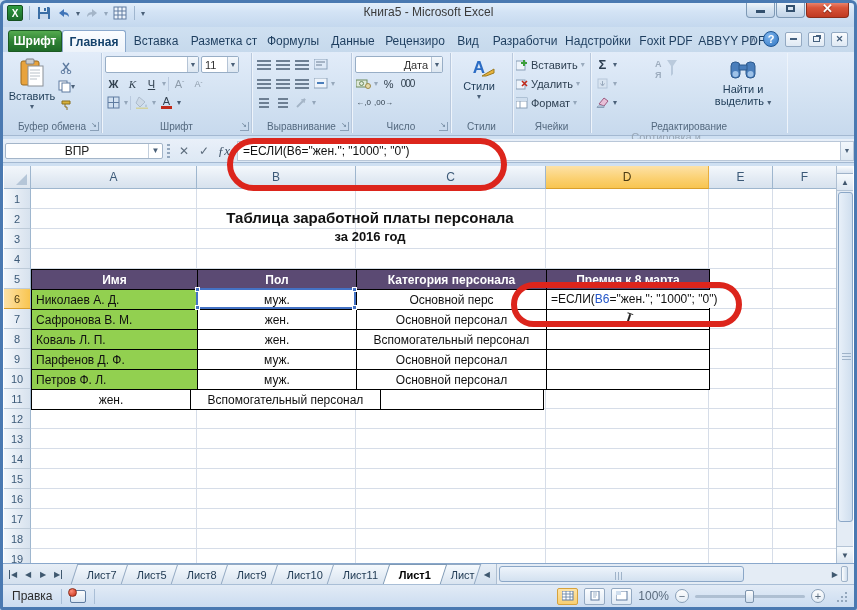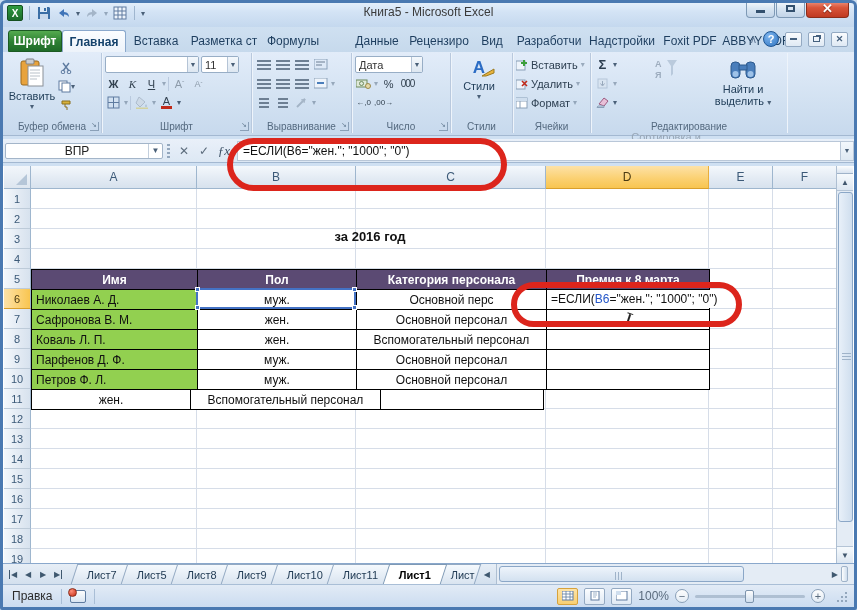--- a/index.html
+++ b/index.html
@@ -200,21 +200,21 @@
     </div>
   </div>
 
   <div class="tabrow">
     <div id="ribbon-tabs" style="display:flex; align-items:flex-end; height:25px;">
         <div class="rtab file" style="width: 54px;">Шрифт</div>
         <div class="rtab active" style="width: 64px;">Главная</div>
         <div class="rtab" style="width: 60px;">Вставка</div>
         <div class="rtab" style="width: 76px;">Разметка ст</div>
         <div class="rtab" style="width: 62px;">Формулы</div>
-        <div class="rtab" style="width: 58px; margin-left: 24px;">Данные</div>
+        <div class="rtab" style="width: 58px;">Данные</div>
         <div class="rtab" style="width: 66px;">Рецензиро</div>
         <div class="rtab" style="width: 40px;">Вид</div>
         <div class="rtab" style="width: 74px;">Разработчи</div>
         <div class="rtab" style="width: 72px;">Надстройки</div>
         <div class="rtab" style="width: 64px;">Foxit PDF</div>
         <div class="rtab" style="width: 78px;">ABBYY PDF T</div>
       </div>
     <div class="tabrow-right">
       <span class="chev-up">∧</span>
       <span class="help-btn">?</span>
@@ -374,21 +374,21 @@
             </svg>
           </span>
         <span class="caret grayed">▾</span>
       </div>
       <div class="rgroup-label">Выравнивание</div>
       <div class="launcher">↘</div>
     </div>
 
     <div class="rgroup" style="width:99px;">
       <div class="minirow">
-        <div class="combo" style="width:68px;">
+        <div class="combo" style="width:88px;text-align:right;">
             <span class="cval">Дата</span>
             <span class="cdrop">▼</span>
           </div>
       </div>
       <div class="minirow">
         <span class="tbtn">
             <svg width="15" height="11">
               <rect x="0" y="2" width="11" height="7" fill="#dfe9d8" stroke="#6d8a5c"></rect>
               <circle cx="5.5" cy="5.5" r="2" fill="none" stroke="#6d8a5c"></circle>
               <circle cx="12" cy="8" r="2.5" fill="#e5d9a8" stroke="#9c8a4a"></circle>
@@ -550,20 +550,21 @@
       </div>
     <div class="gridbg"></div>
     <div class="vline" style="left: 193px;"></div>
       <div class="vline" style="left: 352px;"></div>
       <div class="vline" style="left: 542px;"></div>
       <div class="vline" style="left: 705px;"></div>
       <div class="vline" style="left: 769px;"></div>
       <div class="vline" style="left: 833px;"></div>
       <div id="vlines"></div>
 
+    <div class="sheet-title" style="top:43px; font-size:15px;">Таблица заработной платы персонала</div>
     <div class="sheet-title" style="top:63px; font-size:13px;">за 2016 год</div>
 
     <div class="xl-table">
       <div class="trow">
         <div class="tcell hdr w-a">Имя</div>
         <div class="tcell hdr w-b">Пол</div>
         <div class="tcell hdr w-c">Категория персонала</div>
         <div class="tcell hdr w-d">Премия к 8 марта</div>
       </div>
       <div class="trow">

